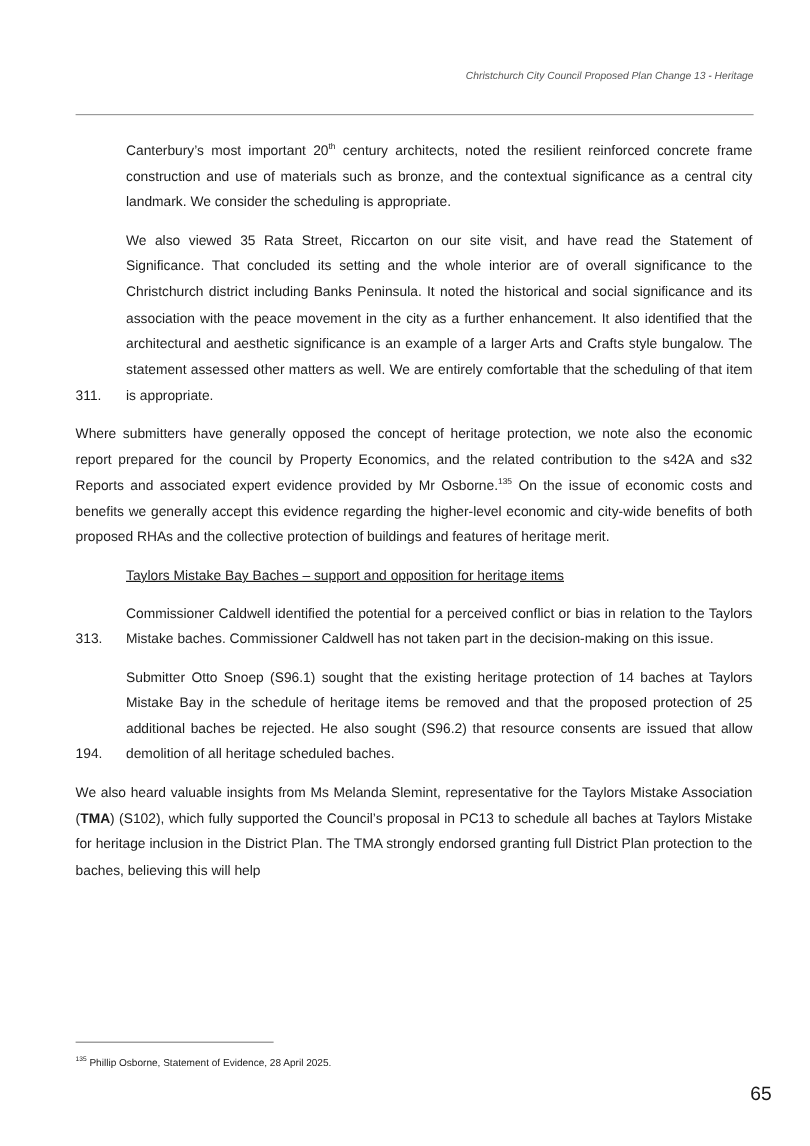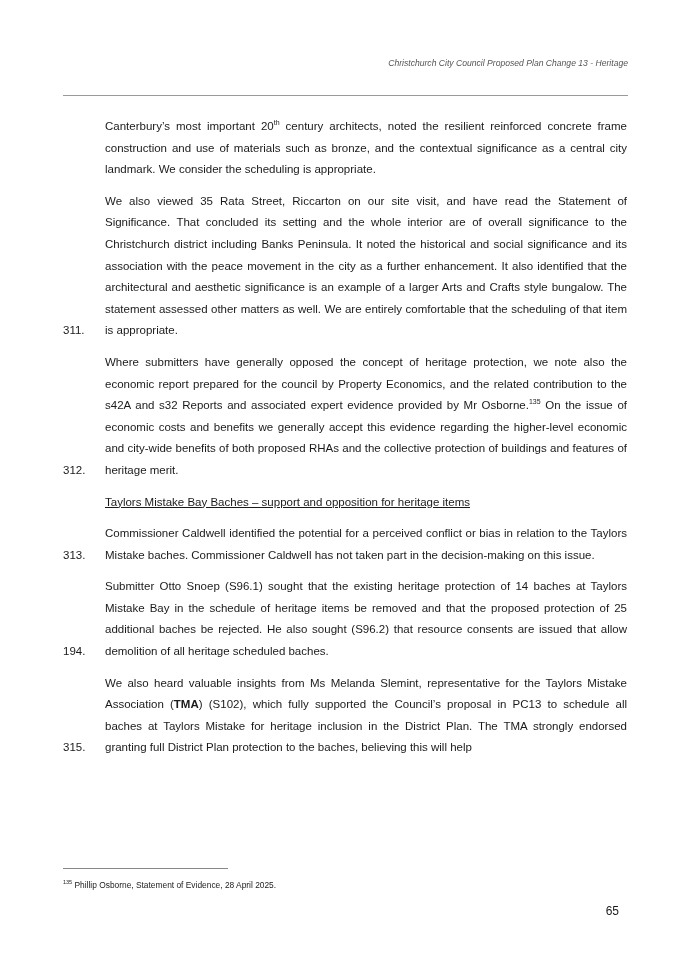--- a/index.html
+++ b/index.html
@@ -16,57 +16,55 @@
   .text { flex: 1; text-align: justify; }
   .cont { padding-left: 42px; text-align: justify; margin-bottom: 10px; }
   .heading { padding-left: 42px; text-decoration: underline;
              margin-bottom: 10px; }
   sup { font-size: 7px; line-height: 0; vertical-align: super; }
   b { font-weight: bold; }
   .fn-rule { position: absolute; left: 63px; top: 868px; width: 165px;
              border-top: 1px solid #888; }
   .footnote { position: absolute; left: 63px; top: 880px; font-size: 8.4px; color: #222; }
   .footnote sup { font-size: 5.5px; }
-  .page-num { position: absolute; right: 56px; top: 904px; font-size: 12px; }
+  .page-num { position: absolute; right: 32px; top: 904px; font-size: 16px; }
 </style>
 </head>
 <body>
 
 <div class="header">
   <div>Christchurch City Council Proposed Plan Change 13 - Heritage</div>
 </div>
 <div class="header-rule"></div>
 
 <div class="body">
   <div class="cont"><span>Canterbury’s most important 20</span><sup>th</sup><span> century architects, noted the resilient reinforced concrete frame construction and use of materials such as bronze, and the contextual significance as a central city landmark. We consider the scheduling is appropriate.</span></div>
 
   <div class="para">
     <div class="num">311.</div>
     <div class="text">We also viewed 35 Rata Street, Riccarton on our site visit, and have read the Statement of Significance.  That concluded its setting and the whole interior are of overall significance to the Christchurch district including Banks Peninsula.  It noted the historical and social significance and its association with the peace movement in the city as a further enhancement.  It also identified that the architectural and aesthetic significance is an example of a larger Arts and Crafts style bungalow.  The statement assessed other matters as well.  We are entirely comfortable that the scheduling of that item is appropriate.</div>
   </div>
 
   <div class="para">
-    <div class="num">312.</div>
     <div class="text"><span>Where submitters have generally opposed the concept of heritage protection, we note also the economic report prepared for the council by Property Economics, and the related contribution to the s42A and s32 Reports and associated expert evidence provided by Mr Osborne.</span><sup>135</sup><span> On the issue of economic costs and benefits we generally accept this evidence regarding the higher-level economic and city-wide benefits of both proposed RHAs and the collective protection of buildings and features of heritage merit.</span></div>
   </div>
 
   <div class="heading">Taylors Mistake Bay Baches – support and opposition for heritage items</div>
 
   <div class="para">
     <div class="num">313.</div>
     <div class="text">Commissioner Caldwell identified the potential for a perceived conflict or bias in relation to the Taylors Mistake baches.  Commissioner Caldwell has not taken part in the decision-making on this issue.</div>
   </div>
 
   <div class="para">
     <div class="num">194.</div>
     <div class="text">Submitter Otto Snoep (S96.1) sought that the existing heritage protection of 14 baches at Taylors Mistake Bay in the schedule of heritage items be removed and that the proposed protection of 25 additional baches be rejected.  He also sought (S96.2) that resource consents are issued that allow demolition of all heritage scheduled baches.</div>
   </div>
 
   <div class="para">
-    <div class="num">315.</div>
     <div class="text"><span>We also heard valuable insights from Ms Melanda Slemint, representative for the Taylors Mistake Association (</span><b>TMA</b><span>) (S102), which fully supported the Council’s proposal in PC13 to schedule all baches at Taylors Mistake for heritage inclusion in the District Plan. The TMA strongly endorsed granting full District Plan protection to the baches, believing this will help</span></div>
   </div>
 </div>
 
 <div class="fn-rule"></div>
 <div class="footnote"><sup>135</sup><span> Phillip Osborne, Statement of Evidence, 28 April 2025.</span></div>
 
 <div class="page-num">65</div>
 
 </body></html>

